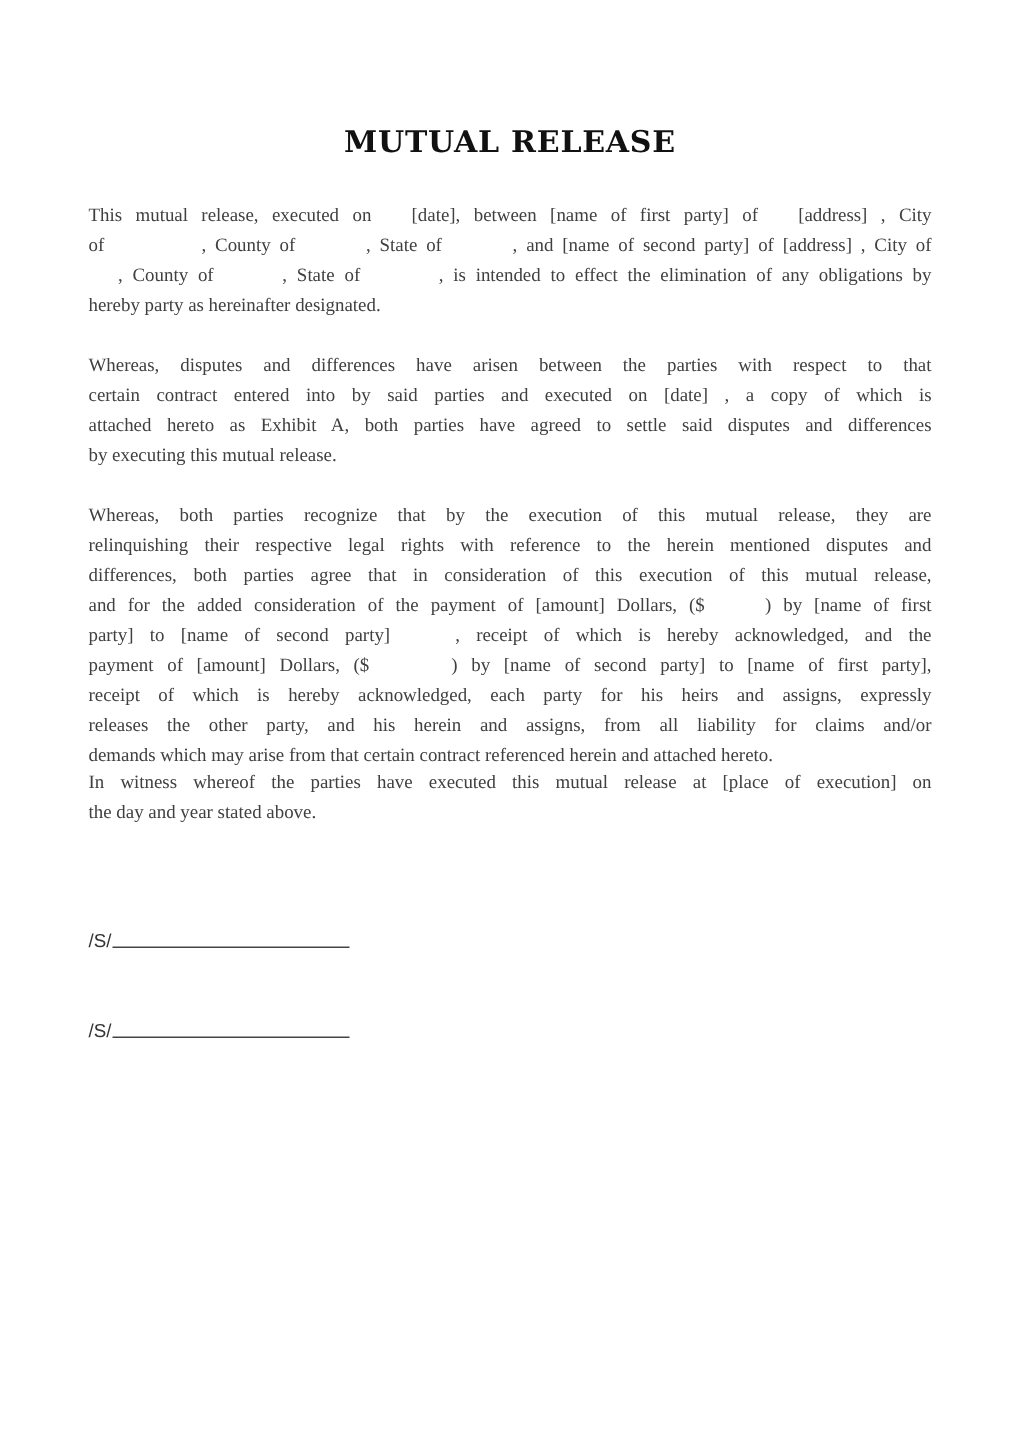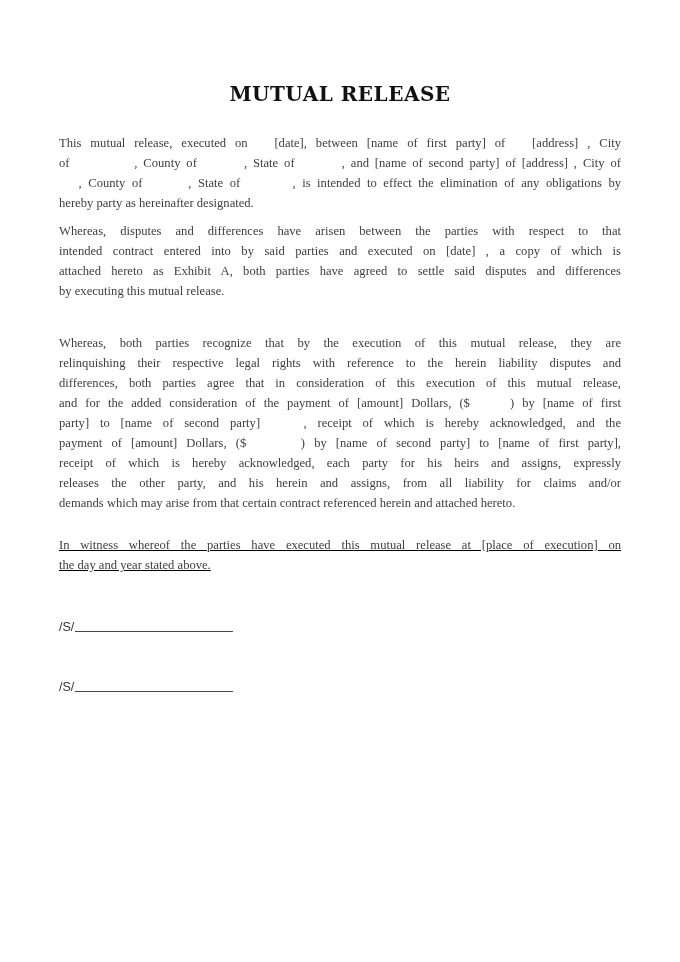--- a/index.html
+++ b/index.html
@@ -27,40 +27,40 @@
 <div class="page">
   <h1 class="title">MUTUAL RELEASE</h1>
 
   <div class="para" style="top:133px;">
     <span class="line">This mutual release, executed on &nbsp;&nbsp;[date], between [name of first party] of &nbsp;&nbsp;[address] , City</span>
     <span class="line">of &nbsp;&nbsp;&nbsp;&nbsp;&nbsp;&nbsp;&nbsp;&nbsp;&nbsp;&nbsp;, County of &nbsp;&nbsp;&nbsp;&nbsp;&nbsp;&nbsp;&nbsp;, State of &nbsp;&nbsp;&nbsp;&nbsp;&nbsp;&nbsp;&nbsp;, and [name of second party] of [address] , City of</span>
     <span class="line">&nbsp;&nbsp;&nbsp;, County of &nbsp;&nbsp;&nbsp;&nbsp;&nbsp;&nbsp;, State of &nbsp;&nbsp;&nbsp;&nbsp;&nbsp;&nbsp;&nbsp;, is intended to effect the elimination of any obligations by</span>
     <span class="line last">hereby party as hereinafter designated.</span>
   </div>
 
-  <div class="para" style="top:221px;">
+  <div class="para" style="top:233px;">
     <span class="line">Whereas, disputes and differences have arisen between the parties with respect to that</span>
-    <span class="line">intended contract entered into by said parties and executed on [date] , a copy of which is</span>
+    <span class="line">certain contract entered into by said parties and executed on [date] , a copy of which is</span>
     <span class="line">attached hereto as Exhibit A, both parties have agreed to settle said disputes and differences</span>
     <span class="line last">by executing this mutual release.</span>
   </div>
 
   <div class="para" style="top:333px;">
     <span class="line">Whereas, both parties recognize that by the execution of this mutual release, they are</span>
-    <span class="line">relinquishing their respective legal rights with reference to the herein liability disputes and</span>
+    <span class="line">relinquishing their respective legal rights with reference to the herein mentioned disputes and</span>
     <span class="line">differences, both parties agree that in consideration of this execution of this mutual release,</span>
     <span class="line">and for the added consideration of the payment of [amount] Dollars, ($ &nbsp;&nbsp;&nbsp;&nbsp;) by [name of first</span>
     <span class="line">party] to [name of second party] &nbsp;&nbsp;&nbsp;, receipt of which is hereby acknowledged, and the</span>
     <span class="line">payment of [amount] Dollars, ($ &nbsp;&nbsp;&nbsp;&nbsp;&nbsp;) by [name of second party] to [name of first party],</span>
     <span class="line">receipt of which is hereby acknowledged, each party for his heirs and assigns, expressly</span>
     <span class="line">releases the other party, and his herein and assigns, from all liability for claims and/or</span>
     <span class="line last">demands which may arise from that certain contract referenced herein and attached hereto.</span>
   </div>
 
-  <div class="para" style="top:535px;text-decoration:underline;">
+  <div class="para" style="top:511px;">
     <span class="line">In witness whereof the parties have executed this mutual release at [place of execution] on</span>
     <span class="line last">the day and year stated above.</span>
   </div>
 
   <div class="sig" style="top:618px;">
     <span class="label">/S/</span><span class="rule"></span>
   </div>
 
   <div class="sig" style="top:678px;">
     <span class="label">/S/</span><span class="rule"></span>

